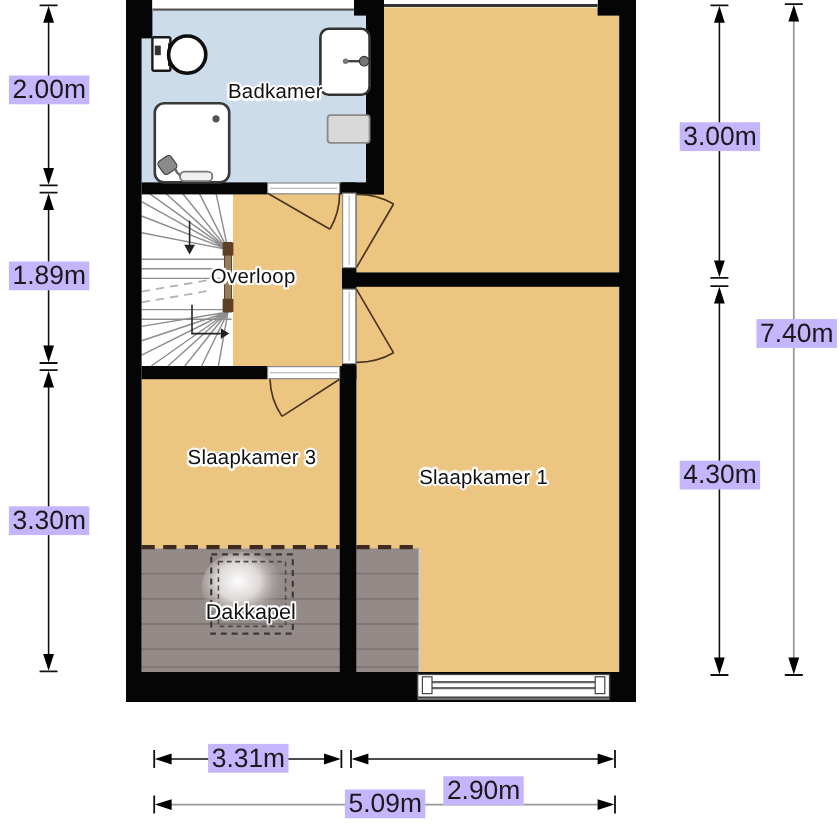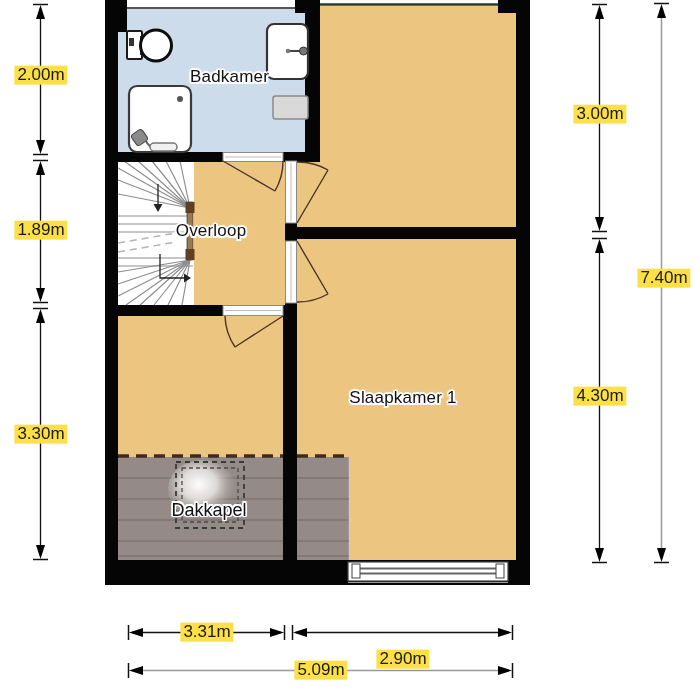--- a/index.html
+++ b/index.html
@@ -9,21 +9,21 @@
   .lbl{position:absolute;transform:translate(-50%,-50%);white-space:nowrap;
        font-family:"Liberation Sans", sans-serif;color:#111;}
   .room-label{font-size:17px;letter-spacing:.2px;
       text-shadow:-1.5px -1.5px 0 #fff,1.5px -1.5px 0 #fff,-1.5px 1.5px 0 #fff,
                   1.5px 1.5px 0 #fff,-1.8px 0 0 #fff,1.8px 0 0 #fff,
                   0 -1.8px 0 #fff,0 1.8px 0 #fff,0 0 4px #fff;}
   .small-label{font-size:18px;
       text-shadow:-1.2px -1.2px 0 #fff,1.2px -1.2px 0 #fff,-1.2px 1.2px 0 #fff,
                   1.2px 1.2px 0 #fff,-1.4px 0 0 #fff,1.4px 0 0 #fff,
                   0 -1.4px 0 #fff,0 1.4px 0 #fff,0 0 3px #fff;}
-  .dim-label{font-size:17px;background:#fde047;padding:0 3px;line-height:1.1;color:#1a1a1a;}
+  .dim-label{font-size:22px;background:#c4b5fd;padding:0 3px;line-height:1.1;color:#1a1a1a;}
 </style>
 </head>
 <body>
 
 <div id="stage">
 
 <svg width="700" height="700" viewBox="0 0 700 700">
   <defs>
     <radialGradient id="gblob" cx="45%" cy="42%" r="60%">
       <stop offset="0%" stop-color="#fdfdfd"></stop>
@@ -195,20 +195,21 @@
     <path d="M132,670.5H509" stroke="#999" stroke-width="1.5" fill="none"></path>
     <g fill="#000">
       <polygon points="129,670.5 143,666 143,675"></polygon>
           <polygon points="512,670.5 498,666 498,675"></polygon>
     </g>
   </g>
 </svg>
 
 <div class="lbl room-label" style="left:218px;top:77px;padding-left:23px;">Badkamer</div>
 <div class="lbl room-label" style="left:211px;top:231px;">Overloop</div>
+<div class="lbl room-label" style="left:210px;top:382px;">Slaapkamer 3</div>
 <div class="lbl room-label" style="left:403px;top:398px;">Slaapkamer 1</div>
 <div class="lbl small-label" style="left:209px;top:510px;">Dakkapel</div>
 
 <div class="lbl dim-label" style="left:41px;top:75px;">2.00m</div>
 <div class="lbl dim-label" style="left:41px;top:230px;">1.89m</div>
 <div class="lbl dim-label" style="left:41px;top:434px;">3.30m</div>
 <div class="lbl dim-label" style="left:600px;top:114px;">3.00m</div>
 <div class="lbl dim-label" style="left:600px;top:396px;">4.30m</div>
 <div class="lbl dim-label" style="left:664px;top:278px;">7.40m</div>
 <div class="lbl dim-label" style="left:207px;top:632px;">3.31m</div>

